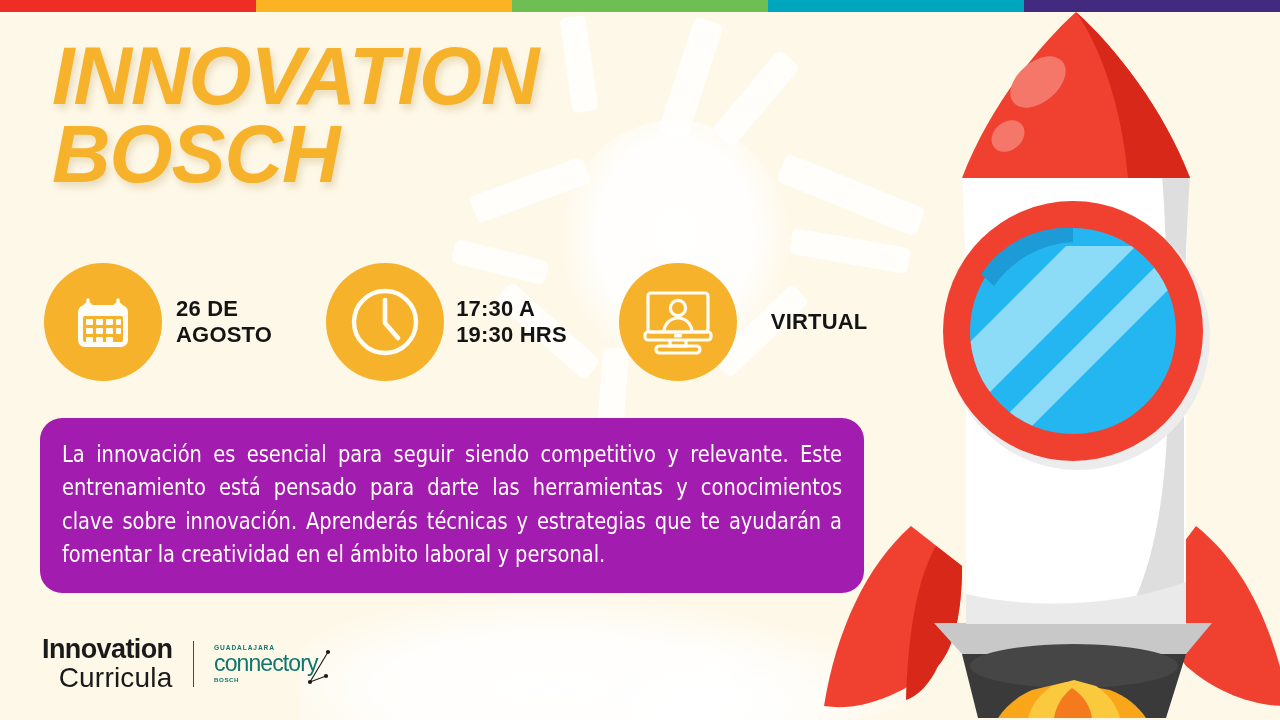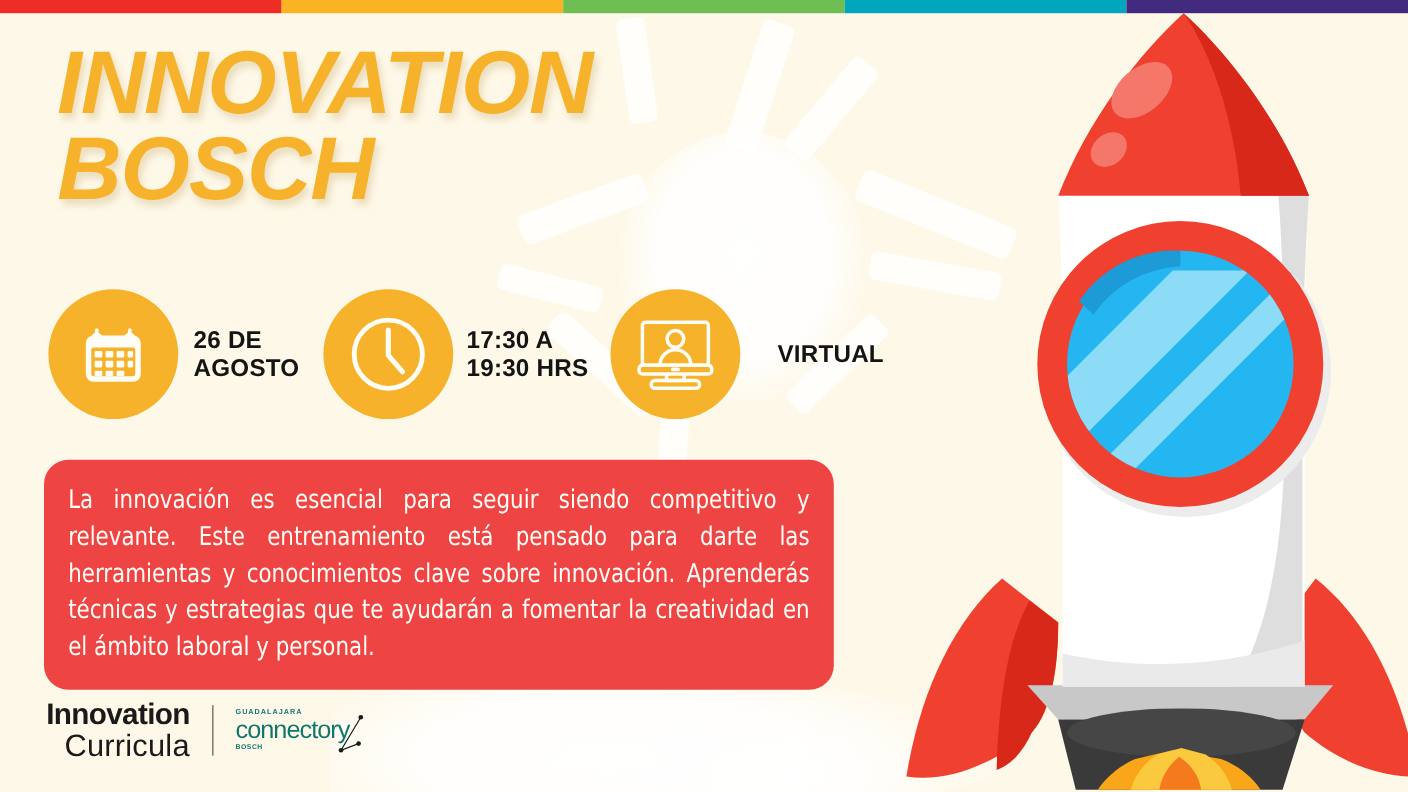--- a/index.html
+++ b/index.html
@@ -73,20 +73,21 @@
   }
   .headline span { display: block; }
 
   
   .info-row {
     position: absolute;
     left: 44px; top: 263px;
     z-index: 20;
     display: flex;
     align-items: center;
+    gap: 32px;
   }
   .badge { display: flex; align-items: center; }
   .badge-circle {
     width: 118px; height: 118px;
     border-radius: 50%;
     background: #F7B22B;
     display: flex; align-items: center; justify-content: center;
     flex: 0 0 auto;
   }
   .badge-text {
@@ -100,22 +101,22 @@
   }
   .badge:nth-child(2) { margin-left: 22px; }
   .badge:nth-child(3) { margin-left: 20px; }
   .badge:nth-child(2) .badge-text { margin-left: 12px; }
   .badge:nth-child(3) .badge-text { margin-left: 34px; }
 
   
   .desc {
     position: absolute;
     left: 40px; top: 418px;
-    width: 718px;
-    background: #ef4444;
+    width: 824px;
+    background: #a21caf;
     border-radius: 22px;
     padding: 20px 22px 22px 22px;
     z-index: 20;
   }
   .desc p {
     font-family: "DejaVu Sans Condensed", "Liberation Sans Narrow", "Liberation Sans", sans-serif;
     font-size: 23.5px;
     line-height: 1.42;
     color: #FFFDF7;
     text-align: justify;

